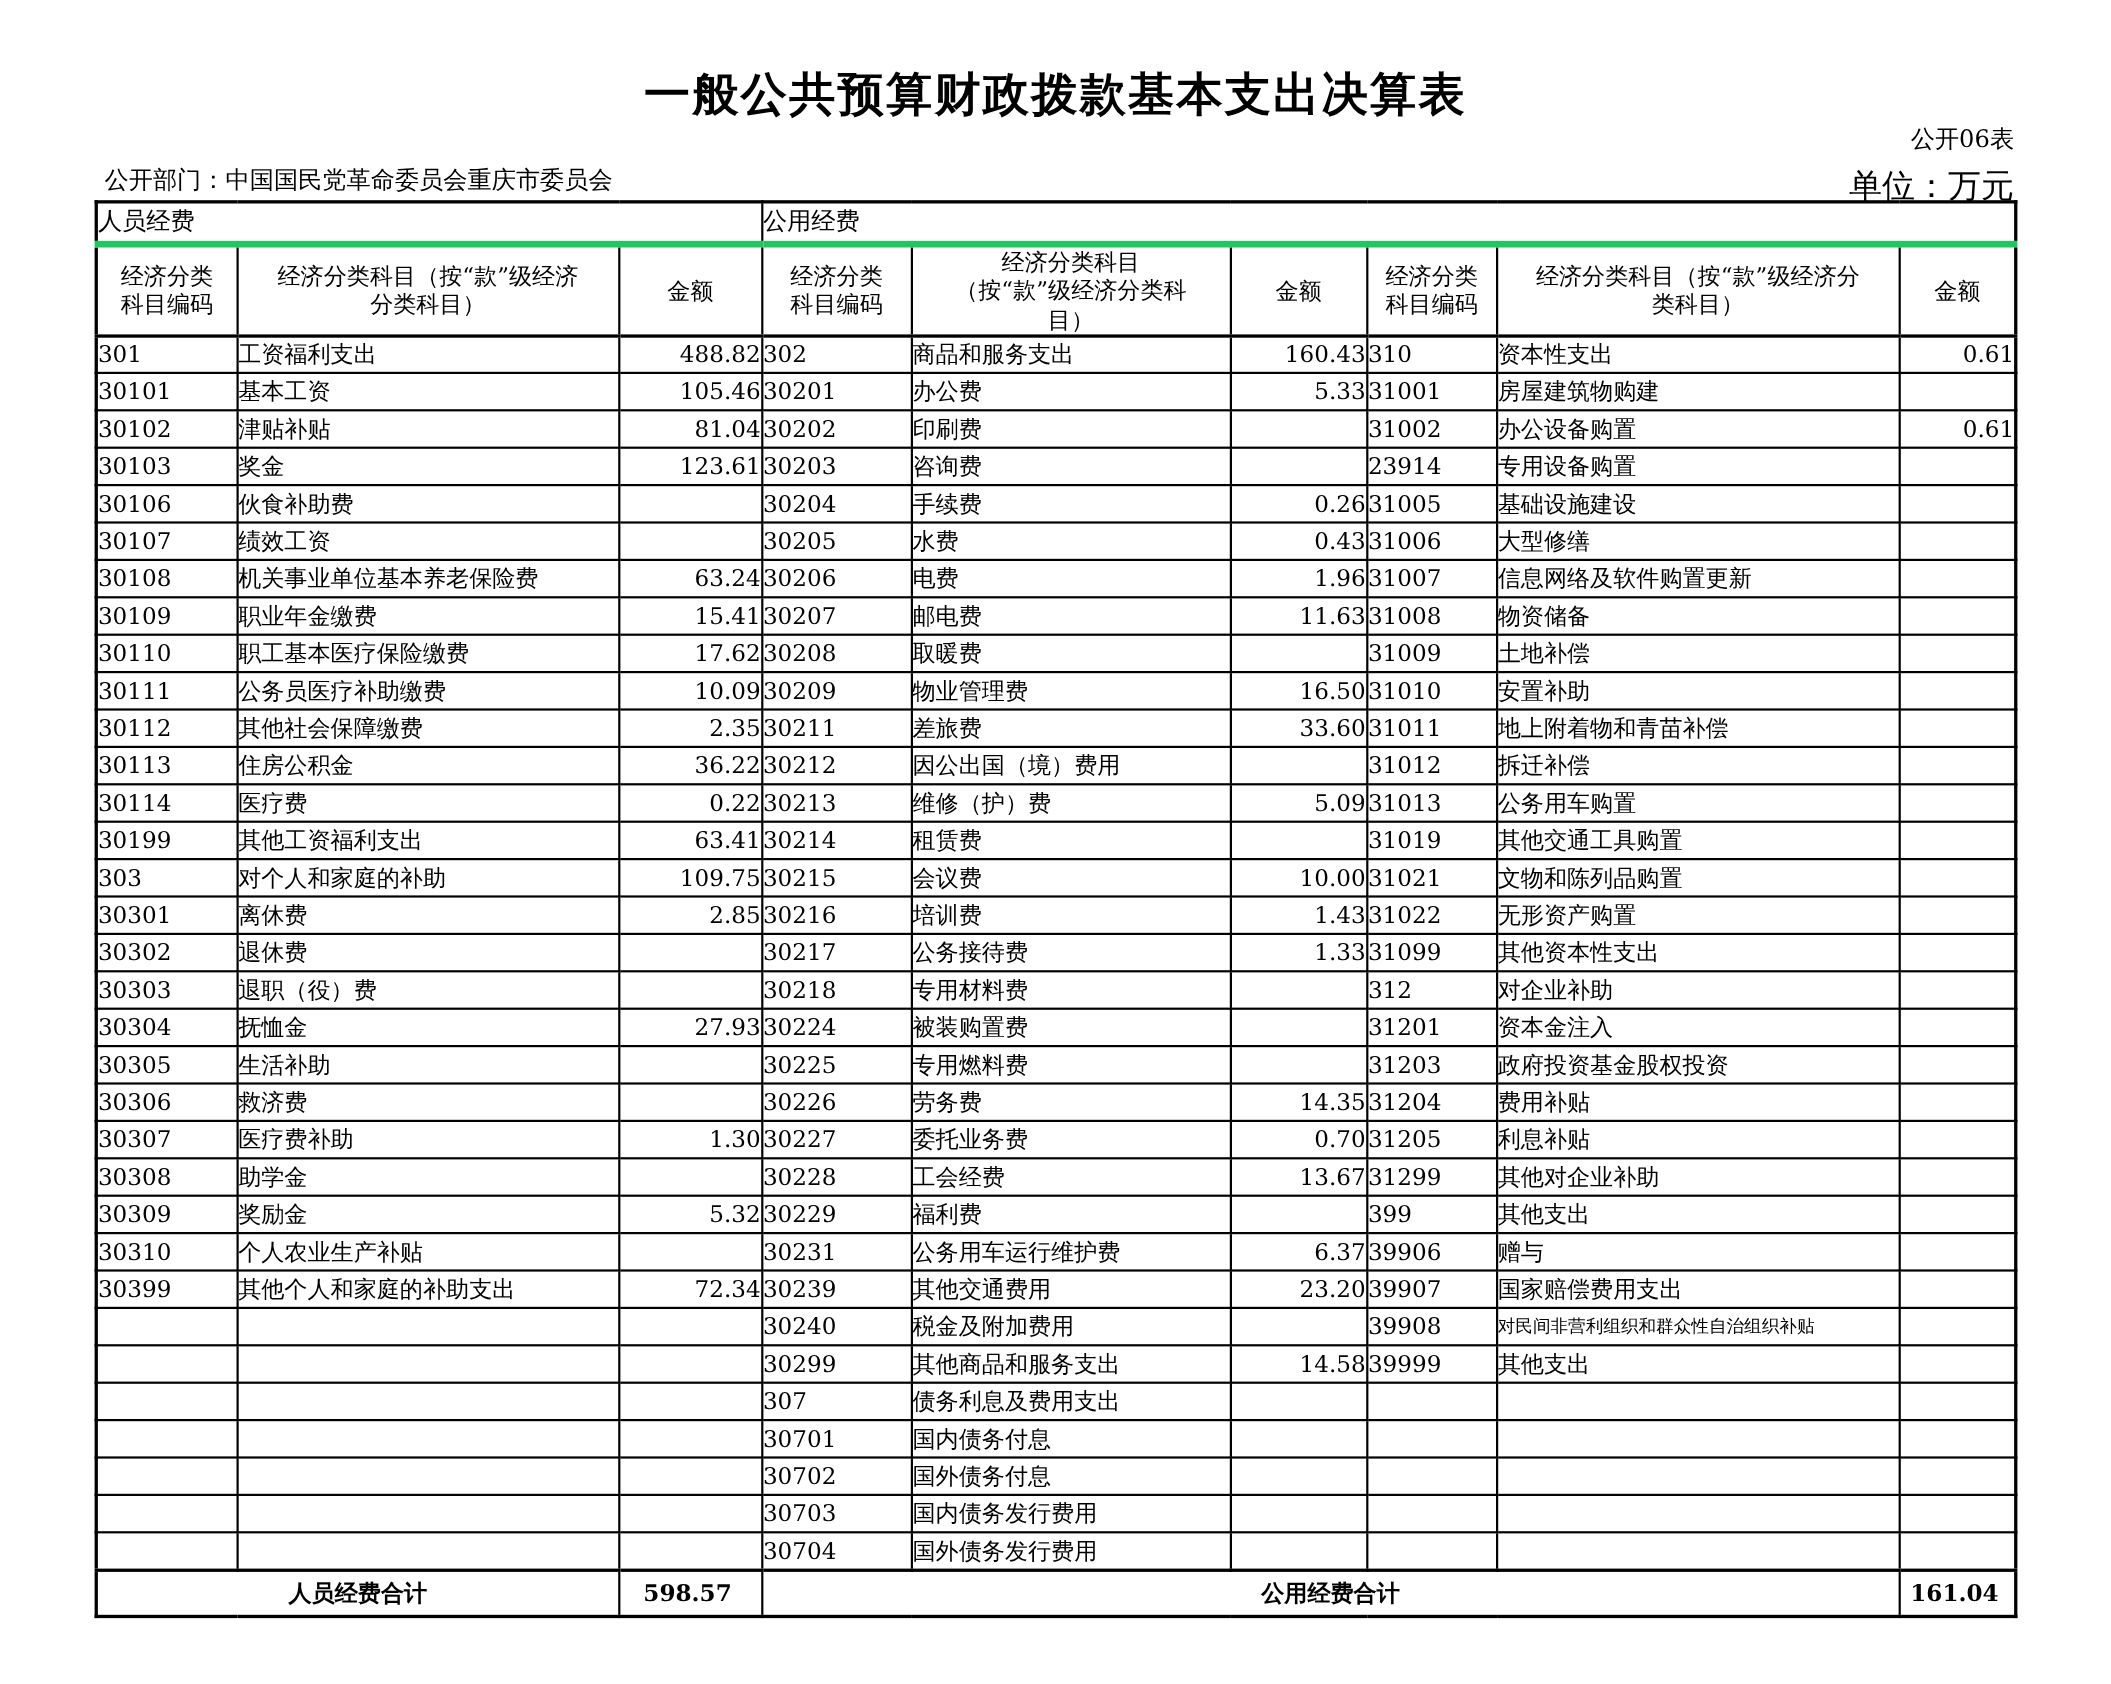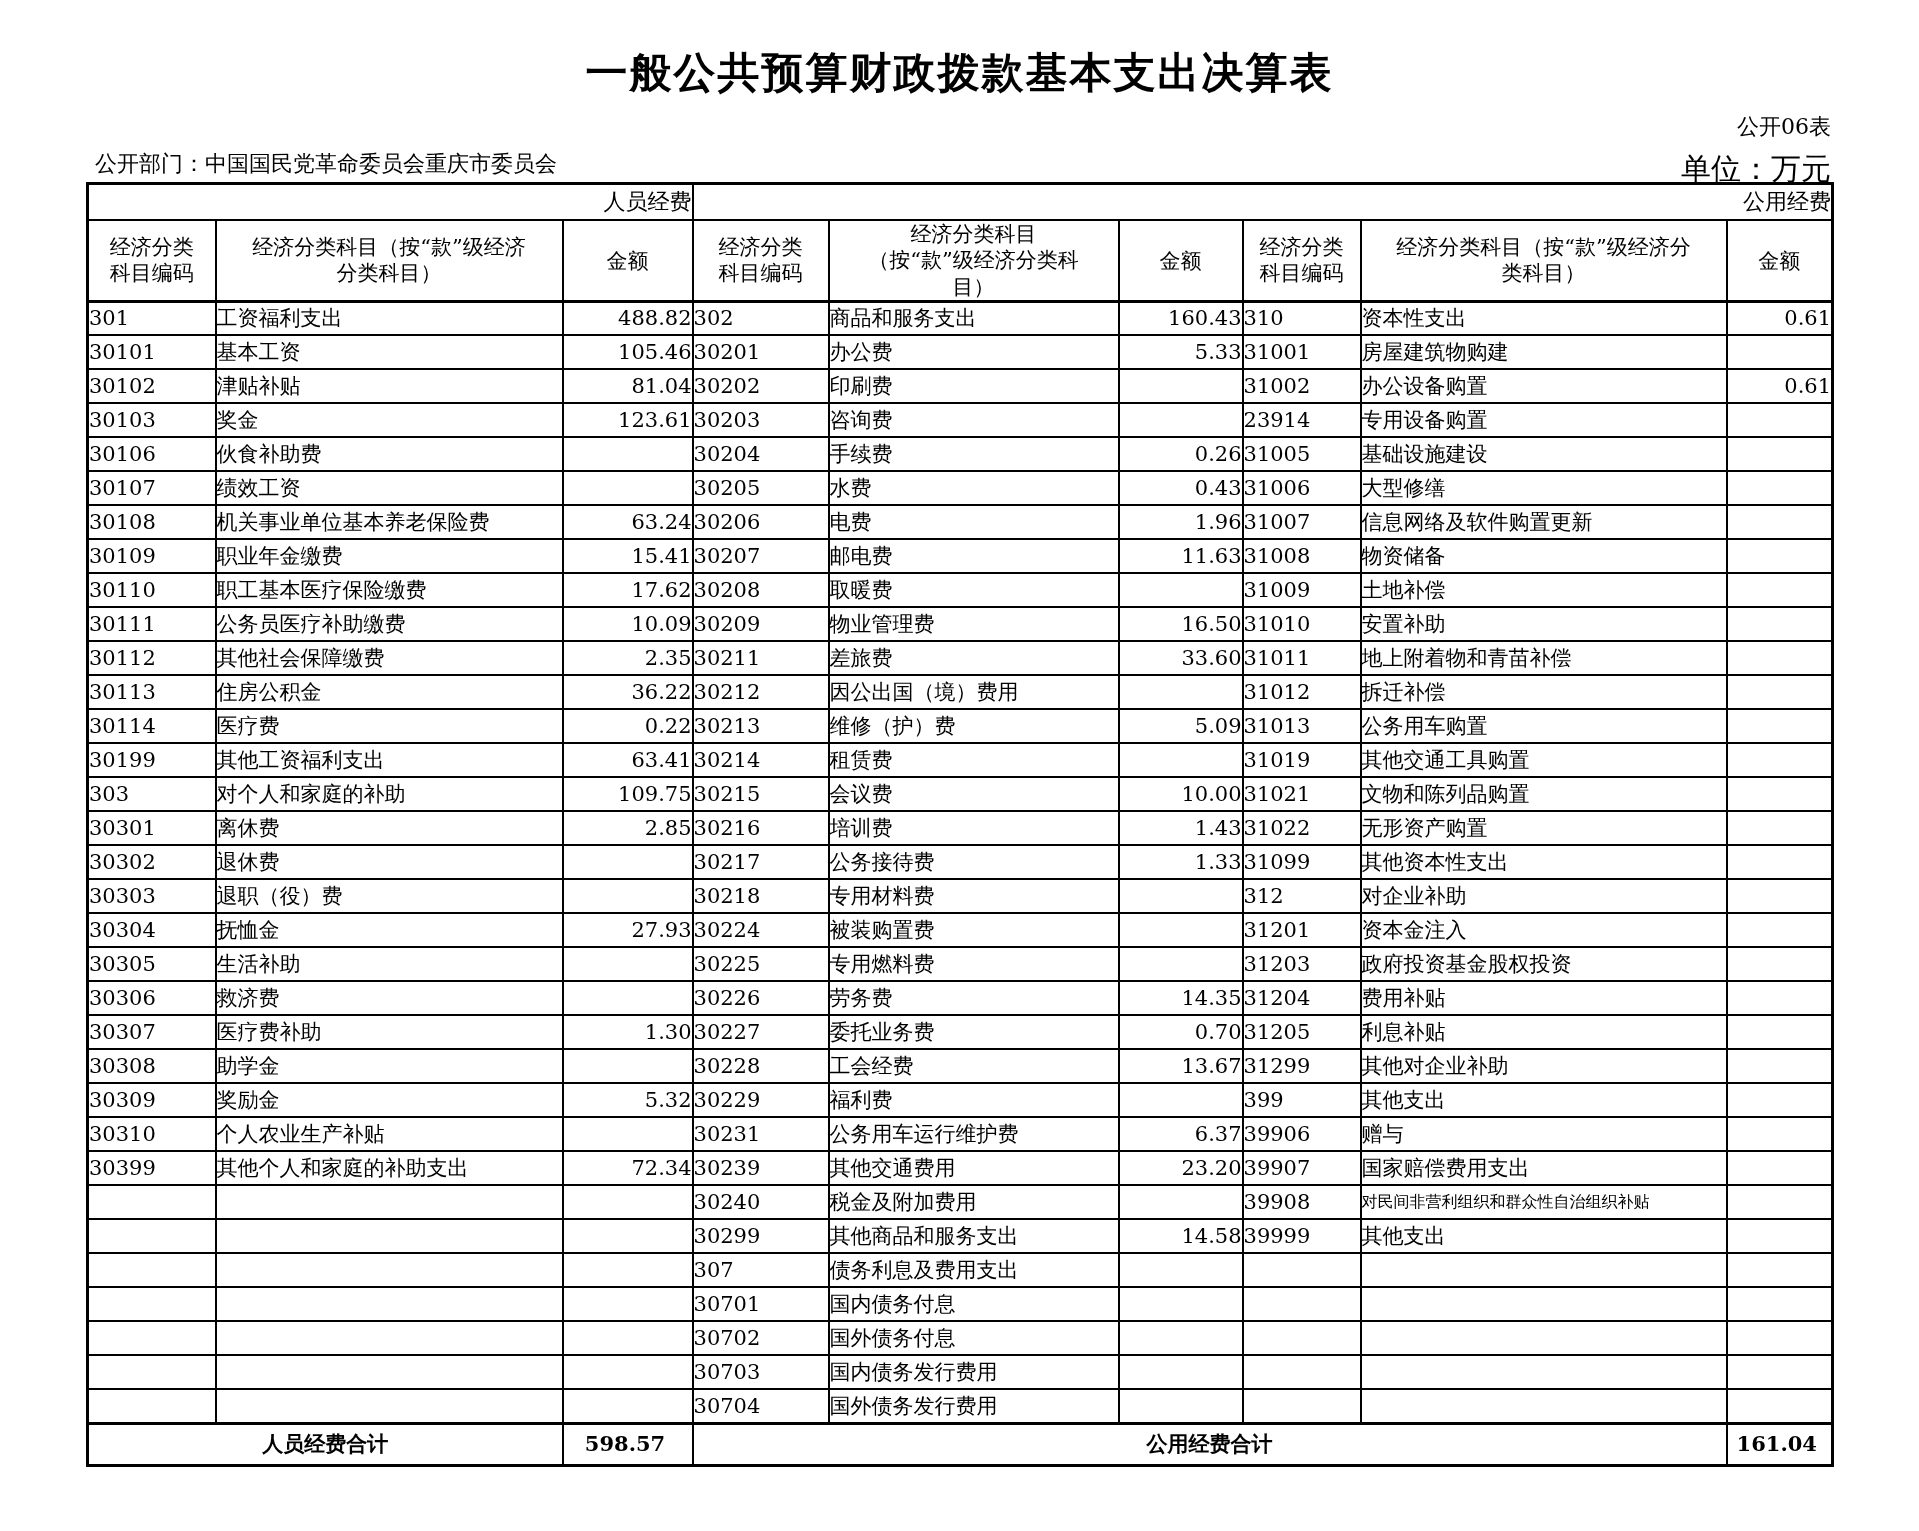--- a/index.html
+++ b/index.html
@@ -3,21 +3,21 @@
 <meta charset="utf-8">
 <style>
   html,body{margin:0;padding:0;}
   body{
     width:1919px;height:1531px;
     background:#fff;color:#000;
     font-family:"DejaVu Serif","Liberation Serif",serif;
     position:relative;overflow:hidden;
   }
   .title{
-    position:absolute;top:45px;left:0;width:1919px;
+    position:absolute;top:58px;left:0;width:1919px;
     text-align:center;font-size:42px;font-weight:bold;letter-spacing:2px;
   }
   .form-no{
     position:absolute;top:112px;right:88px;
     font-size:22px;
   }
   .dept{
     position:absolute;top:149px;left:95px;
     font-size:22px;
   }
@@ -33,21 +33,21 @@
   }
   table.budget th,table.budget td{
     border:2px solid #000;
     padding:0;margin:0;
     overflow:hidden;
     vertical-align:middle;
     font-weight:normal;
     line-height:1.25;
   }
   table.budget{border:3px solid #000;}
-  tr.group-row th{height:34px;text-align:right;font-size:22px;border-bottom:1px solid #22c55e;}
+  tr.group-row th{height:34px;text-align:left;font-size:22px;border-bottom:6px solid #22c55e;}
   tr.colhead-row th{height:72px;text-align:center;border-bottom:3px solid #000;}
   tr.colhead-row th span{display:inline-block;vertical-align:middle;}
   .hs-code{max-width:4.3em;}
   .hs1{max-width:278px;}
   .hs2{max-width:216px;}
   .hs3{max-width:298px;}
   tbody tr{height:34px;}
   td.code{text-align:left;padding-left:7px;}
   td.subject{text-align:left;padding-left:7px;}
   td.amount{text-align:right;padding-right:5px;}

